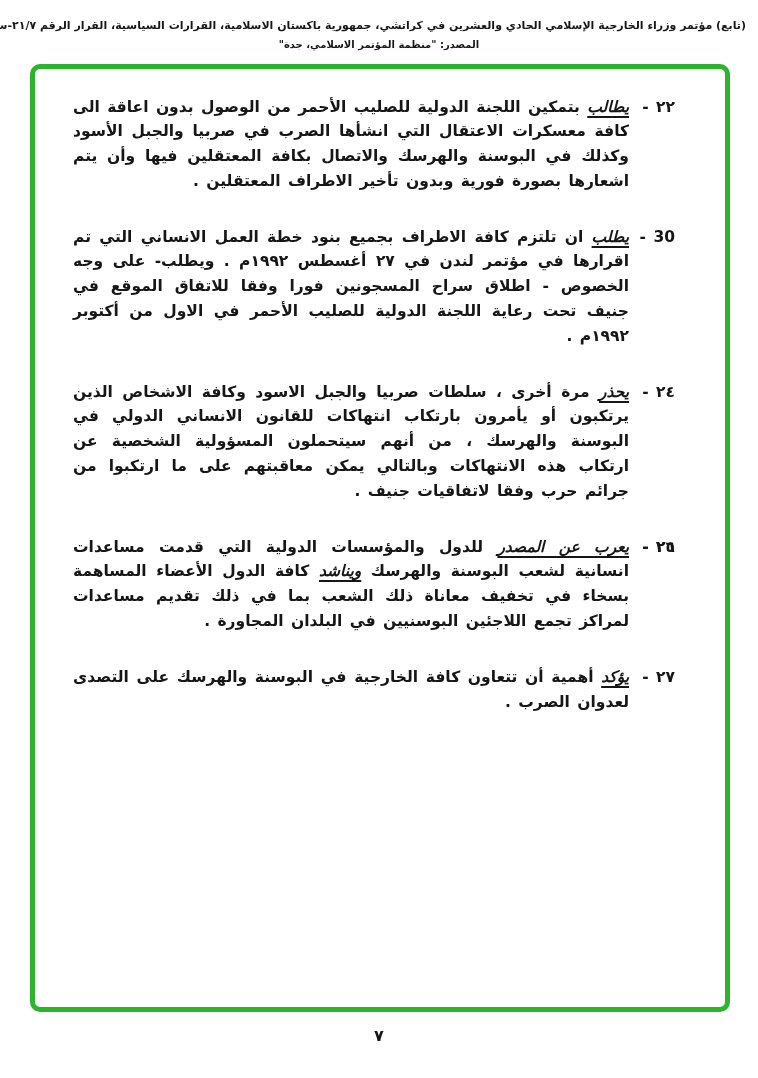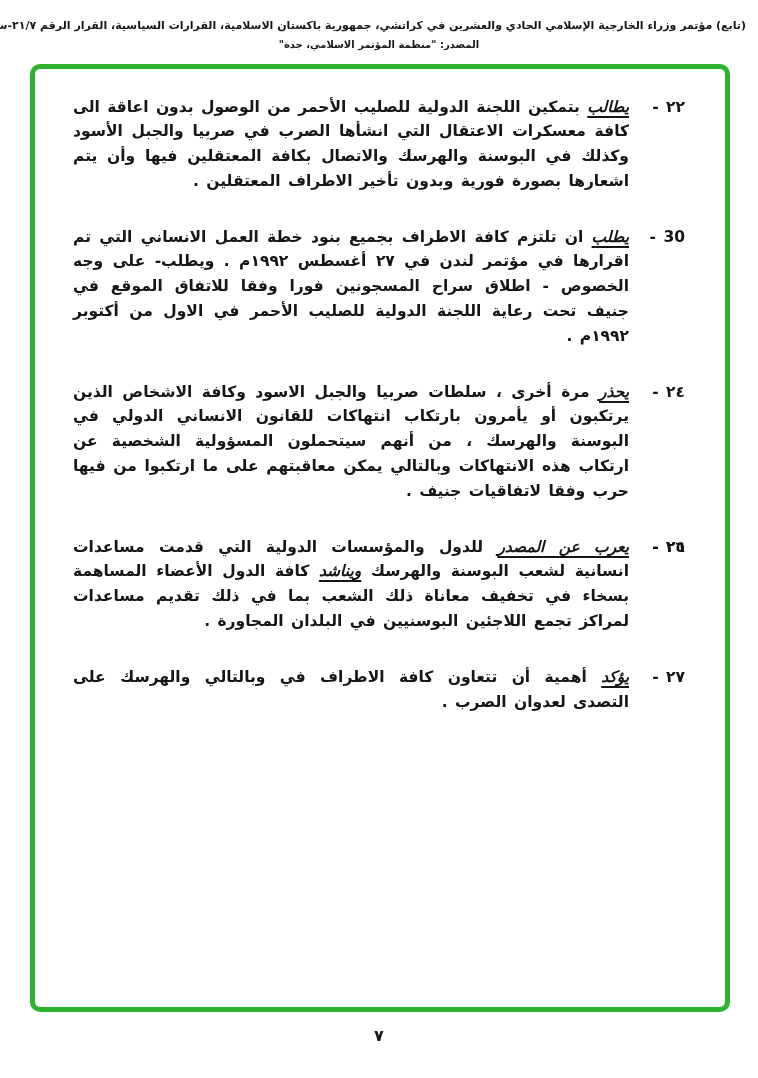--- a/index.html
+++ b/index.html
@@ -46,21 +46,21 @@
     font-size:15.5px;
     font-weight:700;
     line-height:1.6;
     text-align:justify;
     margin-bottom:31px;
     word-spacing:2px;
   }
   .para:last-child{margin-bottom:0;}
   .num{
     position:absolute;
-    right:6px;
+    right:16px;
     top:0;
     font-weight:700;
     white-space:nowrap;
   }
   .u{
     text-decoration:underline;
     text-underline-offset:4px;
     text-decoration-thickness:1.5px;
     font-style:italic;
   }
@@ -79,24 +79,24 @@
 
   <header class="doc-header">
     <div class="hline1">(تابع) مؤتمر وزراء الخارجية الإسلامي الحادي والعشرين في كراتشي، جمهورية باكستان الاسلامية، القرارات السياسية، القرار الرقم ٢١/٧-س</div>
     <div class="hline2">المصدر: "منظمة المؤتمر الاسلامي، جدة"</div>
   </header>
 
   <div class="green-box">
     <div id="paragraphs">
         <div class="para"><span class="num">٢٢ -</span><span><span class="u">يطالب</span><span> بتمكين اللجنة الدولية للصليب الأحمر من الوصول بدون اعاقة الى كافة معسكرات الاعتقال التي انشأها الصرب في صربيا والجبل الأسود وكذلك في البوسنة والهرسك والاتصال بكافة المعتقلين فيها وأن يتم اشعارها بصورة فورية وبدون تأخير الاطراف المعتقلين .</span></span></div>
         <div class="para"><span class="num">30 -</span><span><span class="u">يطلب</span><span> ان تلتزم كافة الاطراف بجميع بنود خطة العمل الانساني التي تم اقرارها في مؤتمر لندن في ٢٧ أغسطس ١٩٩٢م . ويطلب- على وجه الخصوص - اطلاق سراح المسجونين فورا وفقا للاتفاق الموقع في جنيف تحت رعاية اللجنة الدولية للصليب الأحمر في الاول من أكتوبر ١٩٩٢م .</span></span></div>
-        <div class="para"><span class="num">٢٤ -</span><span><span class="u">يحذر</span><span> مرة أخرى ، سلطات صربيا والجبل الاسود وكافة الاشخاص الذين يرتكبون أو يأمرون بارتكاب انتهاكات للقانون الانساني الدولي في البوسنة والهرسك ، من أنهم سيتحملون المسؤولية الشخصية عن ارتكاب هذه الانتهاكات وبالتالي يمكن معاقبتهم على ما ارتكبوا من فيها حرب وفقا لاتفاقيات جنيف .</span></span></div>
+        <div class="para"><span class="num">٢٤ -</span><span><span class="u">يحذر</span><span> مرة أخرى ، سلطات صربيا والجبل الاسود وكافة الاشخاص الذين يرتكبون أو يأمرون بارتكاب انتهاكات للقانون الانساني الدولي في البوسنة والهرسك ، من أنهم سيتحملون المسؤولية الشخصية عن ارتكاب هذه الانتهاكات وبالتالي يمكن معاقبتهم على ما ارتكبوا من جرائم حرب وفقا لاتفاقيات جنيف .</span></span></div>
         <div class="para"><span class="num">٢٥ -</span></div>
         <div class="para"><span class="num">٢٦ -</span><span><span class="u">يعرب عن المصدر</span><span> للدول والمؤسسات الدولية التي قدمت مساعدات انسانية لشعب البوسنة والهرسك </span><span class="u">ويناشد</span><span> كافة الدول الأعضاء المساهمة بسخاء في تخفيف معاناة ذلك الشعب بما في ذلك تقديم مساعدات لمراكز تجمع اللاجئين البوسنيين في البلدان المجاورة .</span></span></div>
-        <div class="para"><span class="num">٢٧ -</span><span><span class="u">يؤكد</span><span> أهمية أن تتعاون كافة الاطراف في وبالتالي والهرسك على التصدى لعدوان الصرب .</span></span></div>
+        <div class="para"><span class="num">٢٧ -</span><span><span class="u">يؤكد</span><span> أهمية أن تتعاون كافة الخارجية في البوسنة والهرسك على التصدى لعدوان الصرب .</span></span></div>
       </div>
   </div>
 
   <footer class="page-footer">
     <span>٧</span>
   </footer>
 
 </div>
 
 </body></html>

